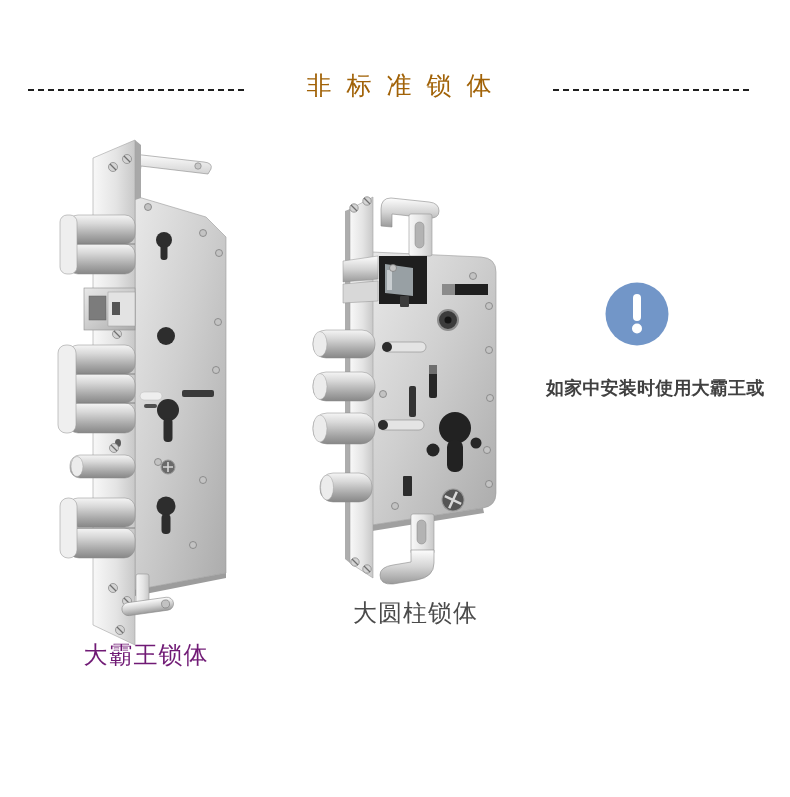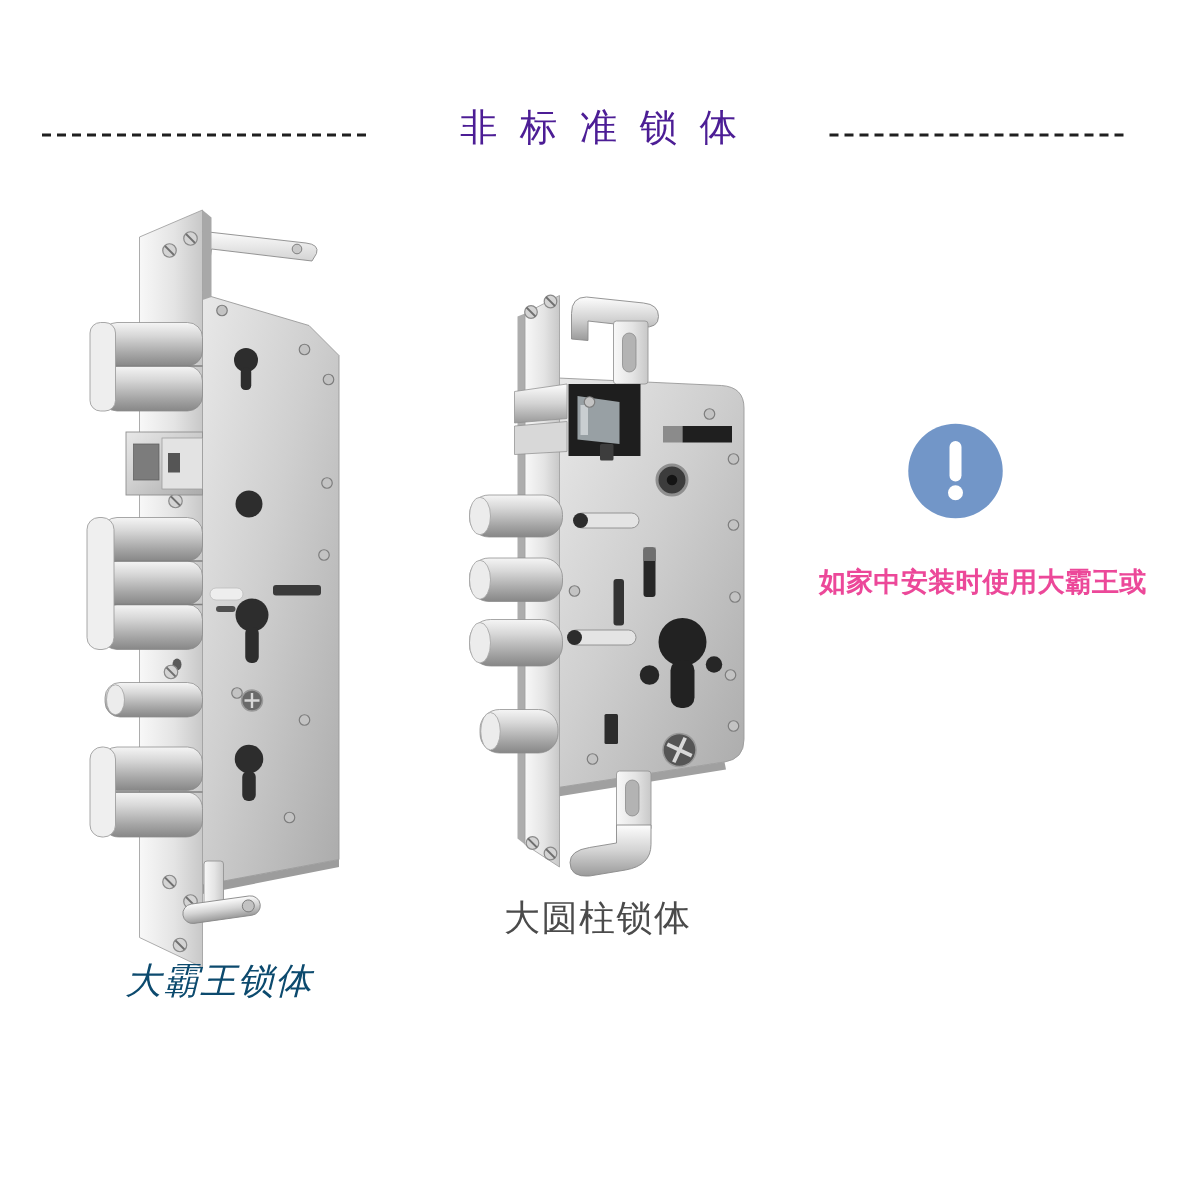--- a/index.html
+++ b/index.html
@@ -16,36 +16,36 @@
     color:#909090;font-weight:400;
   }
   .photo{position:absolute;}
   .photo-left{left:56px;top:136px;}
   .photo-right{left:303px;top:184px;}
   .product-label{
     position:absolute;text-align:center;font-size:24px;line-height:30px;
     color:#4b4b4b;letter-spacing:1px;font-weight:400;white-space:nowrap;
   }
   .label-left{left:56px;top:640px;width:180px;}
-  .label-right{left:286px;top:598px;width:225px;}
+  .label-right{left:303px;top:598px;width:225px;}
   .notice-icon{position:absolute;left:604px;top:281px;}
   .notice-text{
     position:absolute;left:546px;top:373px;width:220px;
     font-size:18px;line-height:31px;font-weight:600;color:#2e63ae;
     letter-spacing:0.2px;
   }
   .notice-line{white-space:nowrap;}
 </style>
 </head>
 <body>
 
 <div class="page">
 
   <div class="divider divider-left" style="border-color: rgb(31, 31, 31);"></div>
-  <div class="title" style="color: #4c1d95;">非 标 准 锁 体</div>
+  <div class="title" style="color: #a16207;">非 标 准 锁 体</div>
   <div class="divider divider-right" style="border-color: rgb(31, 31, 31);"></div>
 
   <svg class="photo photo-left" width="180" height="510" viewBox="0 0 180 510">
     <defs>
       <linearGradient id="gFace" x1="0" y1="0" x2="1" y2="0">
         <stop offset="0" stop-color="#f8f8f8"></stop>
           <stop offset="0.55" stop-color="#e4e4e4"></stop>
           <stop offset="1" stop-color="#c8c8c8"></stop>
       </linearGradient>
       <linearGradient id="gPlate" x1="0" y1="0" x2="1" y2="1">
@@ -270,26 +270,26 @@
       <circle cx="92" cy="322" r="3.5"></circle>
     </g>
 
     <g>
       <rect x="108" y="330" width="23" height="40" rx="2" fill="url(#gFace)" stroke="#979797" stroke-width="0.6"></rect>
       <rect x="114" y="336" width="9" height="24" rx="4.5" fill="#b3b3b3" stroke="#878787" stroke-width="0.5"></rect>
       <path d="M131,366 L131,379 Q131,393 114,396 L90,400 Q77,401 77,391 Q77,383 90,381 L108,378 L108,366 Z" fill="url(#gChrome)" stroke="#8a8a8a" stroke-width="0.6"></path>
     </g>
   </svg>
 
-  <div class="product-label label-left" style="color: #0c4a6e; font-style: italic;">大霸王锁体</div>
+  <div class="product-label label-left" style="color: #701a75;">大霸王锁体</div>
   <div class="product-label label-right" style="color: rgb(75, 75, 75);">大圆柱锁体</div>
 
   <svg class="notice-icon" width="66" height="66" viewBox="0 0 66 66">
     <circle cx="33" cy="33" r="31.5" fill="#7296c8" style="fill: rgb(114, 150, 200);"></circle>
     <rect x="29" y="13" width="8" height="27" rx="4" fill="#ffffff"></rect>
     <circle cx="33" cy="47.5" r="5" fill="#ffffff"></circle>
   </svg>
 
-  <div class="notice-text" style="color: #ec4899;">
+  <div class="notice-text" style="color: #404040;">
     <div class="notice-line">如家中安装时使用大霸王或</div>
   </div>
 
 </div>
 
 </body></html>

